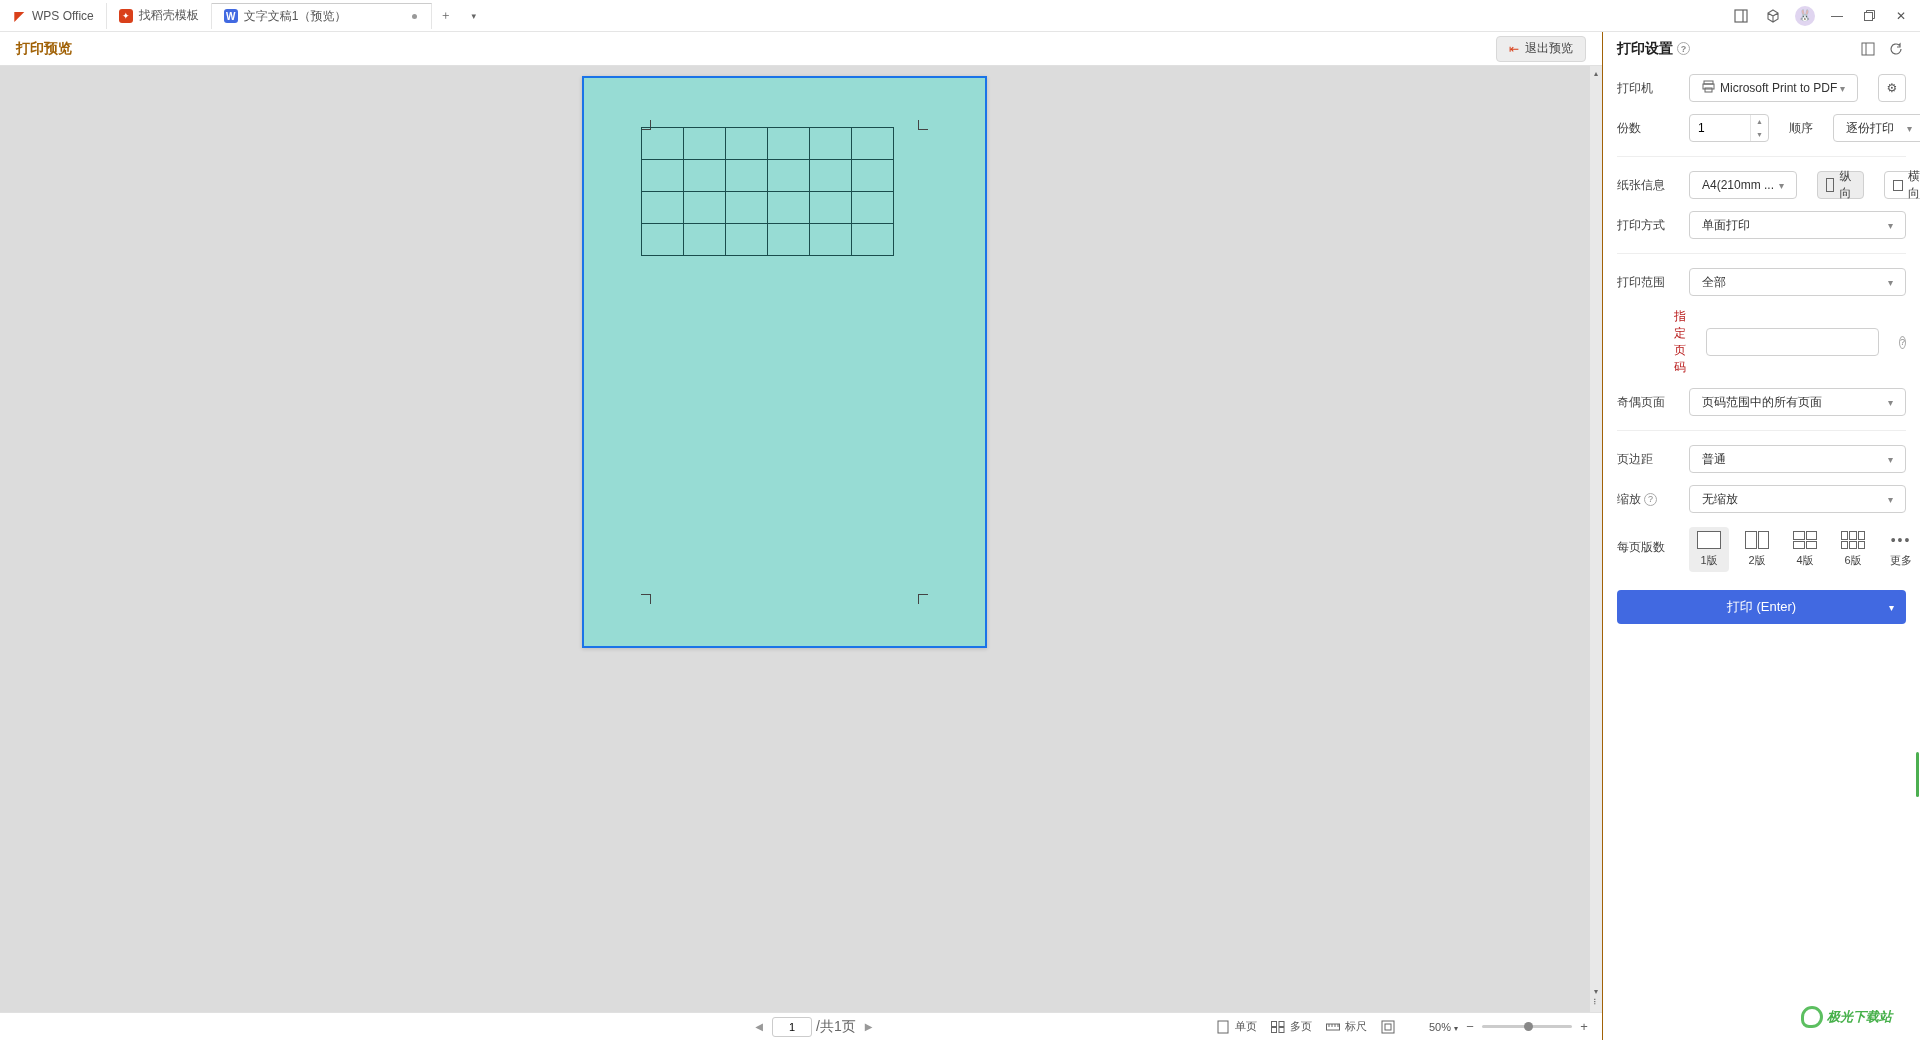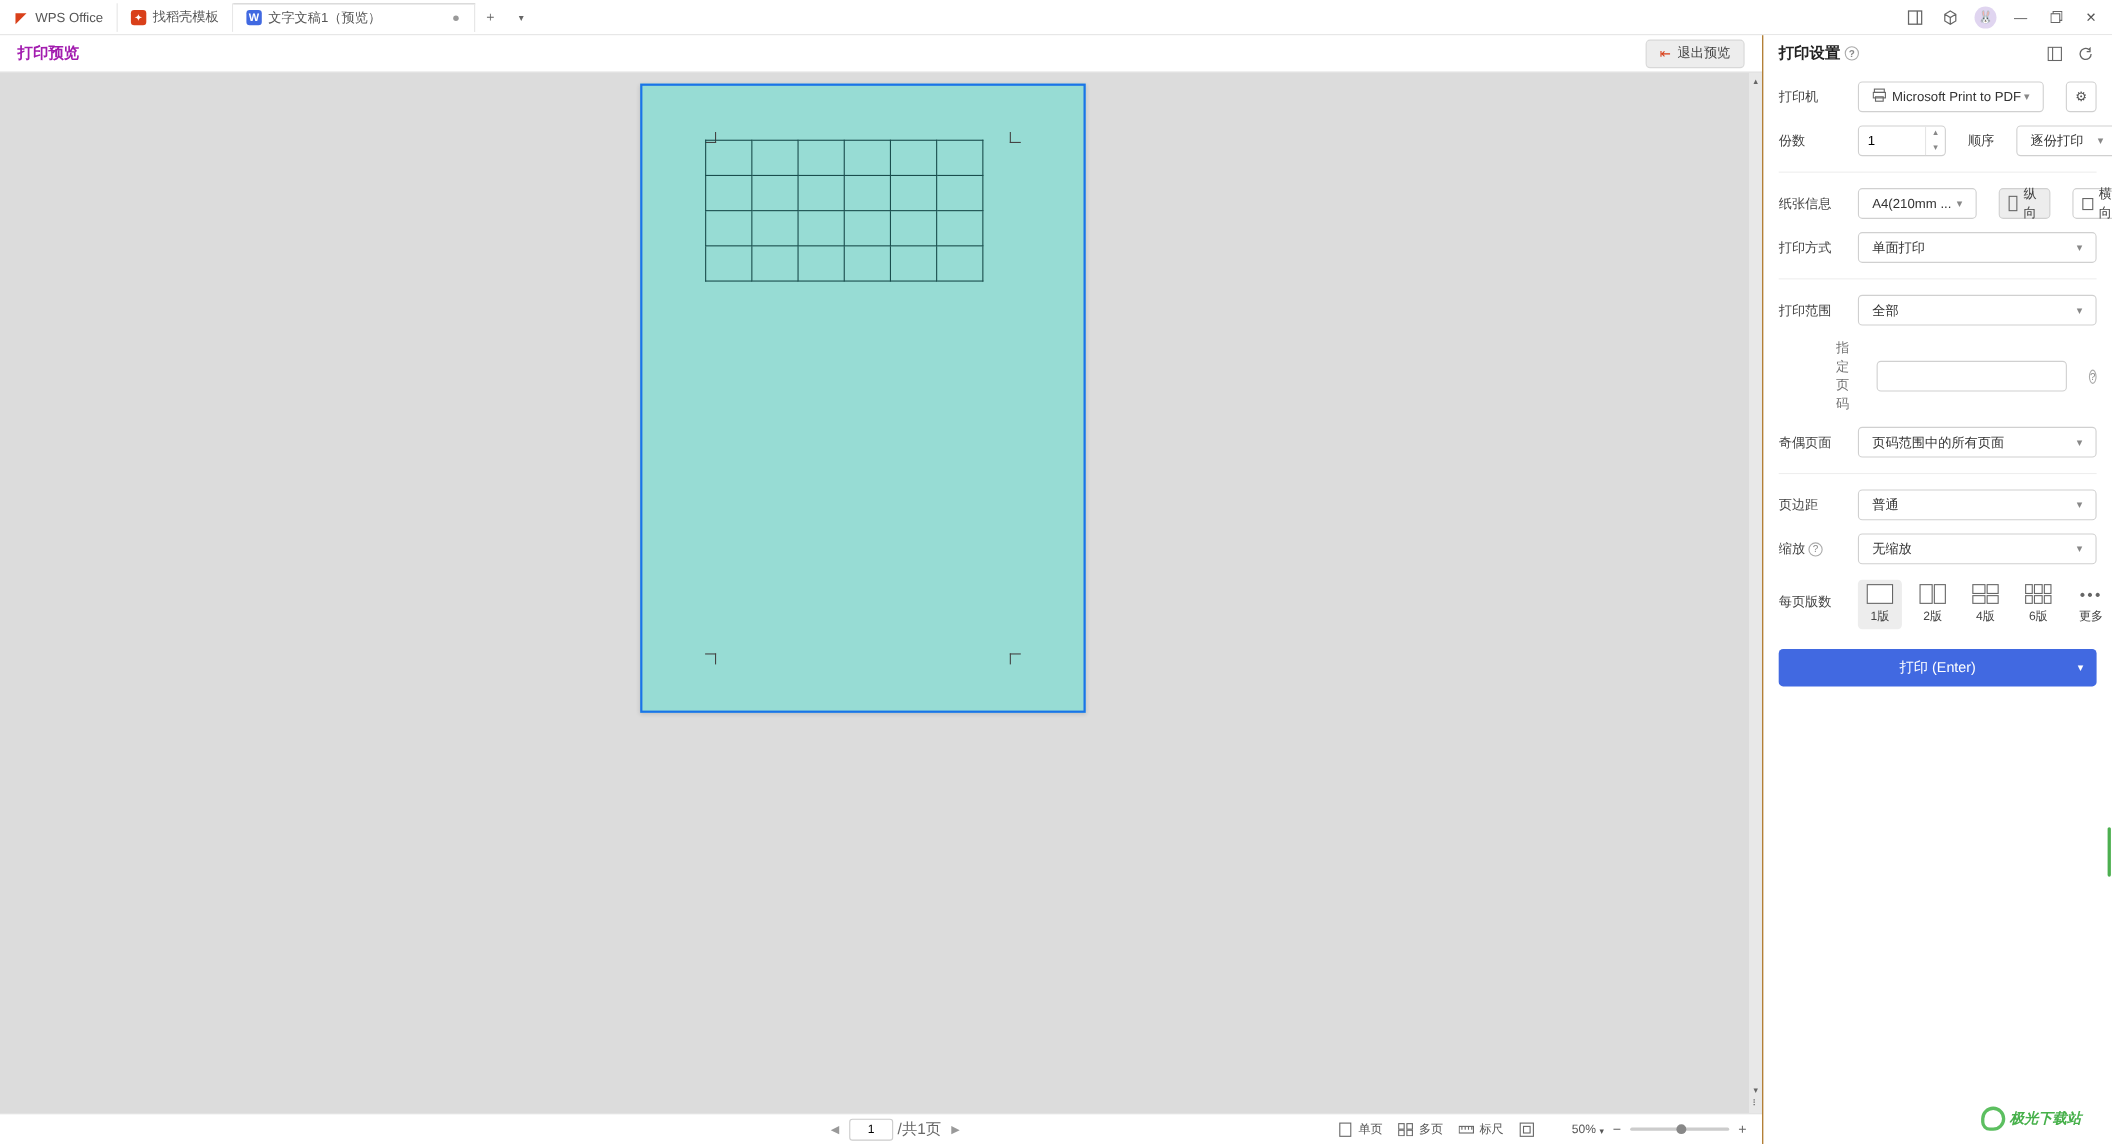--- a/index.html
+++ b/index.html
@@ -16,21 +16,21 @@
 .tab-dot { width: 5px; height: 5px; background: #999; border-radius: 50%; margin-left: 60px; }
 .newtab { width: 28px; height: 26px; display: flex; align-items: center; justify-content: center; color: #666; cursor: pointer; }
 .titlebar-right { margin-left: auto; display: flex; align-items: center; gap: 2px; padding-right: 4px; }
 .titlebar-btn { width: 30px; height: 28px; display: flex; align-items: center; justify-content: center; color: #555; cursor: pointer; }
 .avatar { width: 20px; height: 20px; border-radius: 50%; background: #e0d5f0; display: flex; align-items: center; justify-content: center; font-size: 11px; }
 
 
 .main { display: flex; height: calc(100% - 32px); }
 .preview-pane { flex: 1; display: flex; flex-direction: column; background: #dcdcdc; position: relative; }
 .preview-header { height: 34px; background: #fff; border-bottom: 1px solid #e0e0e0; display: flex; align-items: center; padding: 0 16px; }
-.preview-title { font-size: 14px; font-weight: 600; color: #a21caf; }
+.preview-title { font-size: 14px; font-weight: 600; color: #a16207; }
 .exit-btn { margin-left: auto; height: 26px; padding: 0 12px; background: #ededed; border: 1px solid #d8d8d8; border-radius: 4px; display: flex; align-items: center; gap: 6px; font-size: 12px; color: #444; cursor: pointer; }
 .exit-icon { color: #d9401a; }
 
 .canvas-area { flex: 1; position: relative; overflow: hidden; background: #dcdcdc; }
 .page { position: absolute; left: 582px; top: 10px; width: 405px; height: 572px; background: #97dcd4; border: 2px solid #1a73e8; box-shadow: 0 1px 4px rgba(0,0,0,0.15); }
 .page-inner { position: absolute; inset: 0; }
 .crop { position: absolute; width: 10px; height: 10px; }
 .crop.tl { left: 57px; top: 42px; border-left: 1px solid #444; border-top: 1px solid #444; transform: rotate(180deg); }
 .crop.tr { right: 57px; top: 42px; border-right: 1px solid #444; border-top: 1px solid #444; transform: rotate(180deg); }
 .crop.bl { left: 57px; bottom: 42px; border-left: 1px solid #444; border-bottom: 1px solid #444; transform: rotate(180deg); }
@@ -78,21 +78,21 @@
 .iconbtn { width: 28px; height: 28px; border: 1px solid #d0d0d0; border-radius: 4px; display: flex; align-items: center; justify-content: center; cursor: pointer; color: #555; }
 .spinner { width: 90px; height: 28px; border: 1px solid #d0d0d0; border-radius: 4px; display: flex; align-items: center; background: #fff; }
 .spinner input { border: none; width: 60px; text-align: left; padding-left: 8px; font-size: 12px; outline: none; }
 .spinner-arrows { width: 18px; display: flex; flex-direction: column; border-left: 1px solid #e5e5e5; height: 100%; }
 .spinner-arrows span { flex: 1; font-size: 7px; display: flex; align-items: center; justify-content: center; color: #888; cursor: pointer; }
 .orient-btn { height: 28px; padding: 0 8px; border: 1px solid #d0d0d0; border-radius: 4px; display: flex; align-items: center; gap: 5px; font-size: 12px; cursor: pointer; background: #fff; color: #444; }
 .orient-btn.active { background: #ededed; }
 .orient-icon { width: 12px; height: 14px; border: 1.5px solid #666; }
 .orient-icon.land { width: 14px; height: 11px; }
 .textinput { flex: 1; height: 28px; border: 1px solid #d0d0d0; border-radius: 4px; padding: 0 8px; font-size: 12px; outline: none; }
-.indent-label { width: 60px; font-size: 12px; color: #737373; margin-left: 52px; }
+.indent-label { width: 60px; font-size: 12px; color: #b91c1c; text-align: right; margin-left: 52px; }
 
 .layout-opts { display: flex; gap: 8px; padding-top: 2px;}
 .layout-opt { width: 40px; display: flex; flex-direction: column; align-items: center; gap: 4px; cursor: pointer; padding: 4px 2px; border-radius: 4px; }
 .layout-opt.active { background: #ededed; }
 .layout-preview { width: 24px; height: 18px; display: grid; gap: 1px; }
 .lp1 { grid-template-columns: 1fr; grid-template-rows: 1fr; }
 .lp2 { grid-template-columns: 1fr 1fr; grid-template-rows: 1fr; }
 .lp4 { grid-template-columns: 1fr 1fr; grid-template-rows: 1fr 1fr; }
 .lp8 { grid-template-columns: 1fr 1fr 1fr; grid-template-rows: 1fr 1fr; }
 .layout-preview span { border: 1.5px solid #666; background: #fff; }

